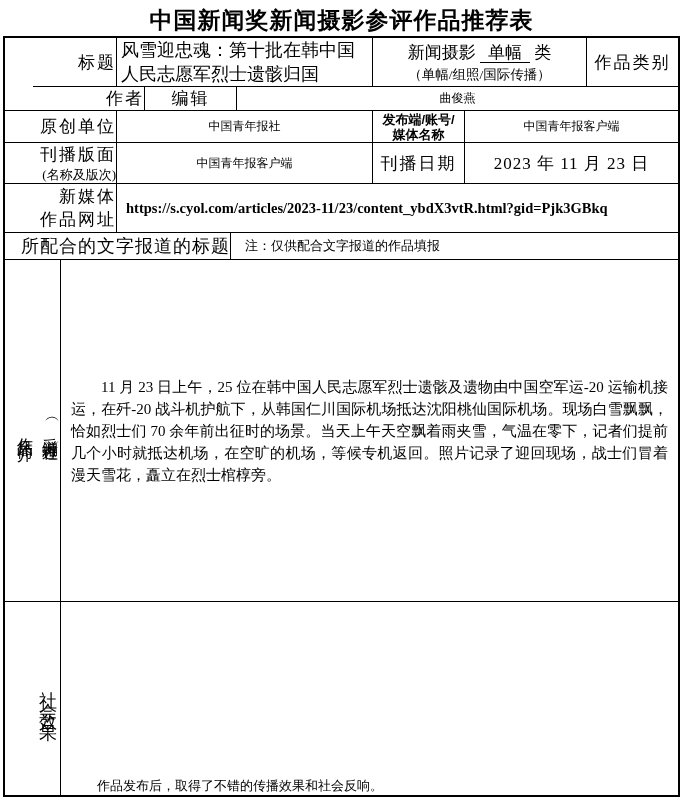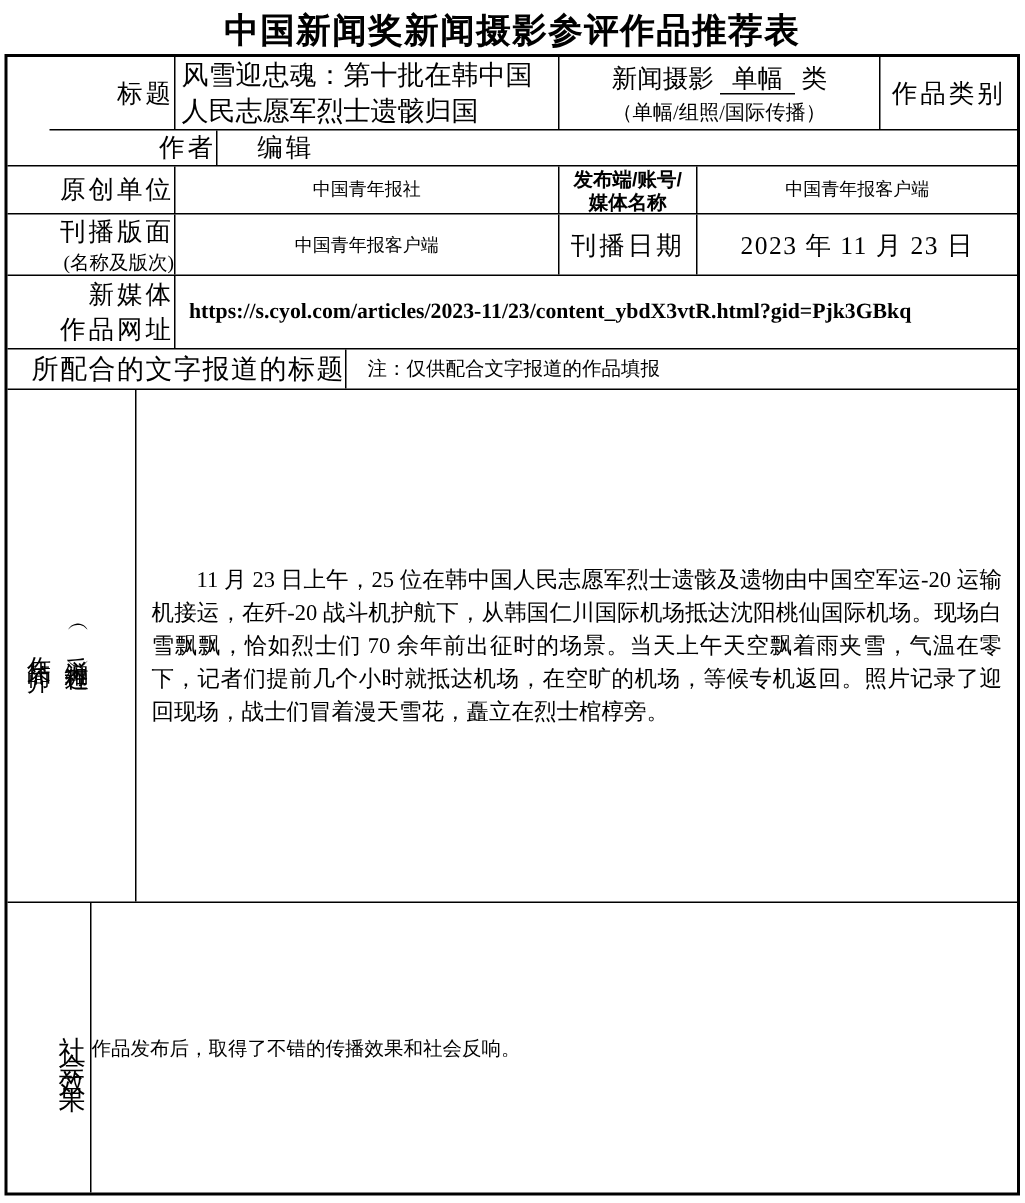--- a/index.html
+++ b/index.html
@@ -66,27 +66,27 @@
   .vcols { display: flex; gap: 4px; margin: 2px 0; }
   .vcol {
     writing-mode: vertical-lr; text-orientation: upright;
     font-size: 16px; letter-spacing: 3px;
   }
   .vtext-social {
     writing-mode: vertical-lr; text-orientation: upright;
     font-size: 18px; letter-spacing: 11px;
   }
   .intro-body {
-    display: flex; align-items: center; padding: 0 10px; margin-left: 30px;
+    display: flex; align-items: center; padding: 0 10px;
   }
   .intro-text {
     font-size: 15px; line-height: 22px;
     text-align: justify; text-indent: 2em;
   }
-  .social-body { display: flex; align-items: center; }
+  .social-body { display: flex; align-items: flex-end; padding-left: 36px; }
   .social-text { font-size: 13px; }
 </style>
 </head>
 <body>
 
 <div class="page-title">中国新闻奖新闻摄影参评作品推荐表</div>
 
 <div class="tbl">
 
   <div class="row r1">
@@ -108,20 +108,23 @@
       <span class="lbl">作品类别</span>
     </div>
   </div>
 
   <div class="row r2">
     <div class="cell c-lbl center">
       <span class="lbl">作者</span>
     </div>
     <div class="cell c-lbl2 center">
       <span class="lbl">编辑</span>
+    </div>
+    <div class="cell c-val2 center">
+      <span class="small">曲俊燕</span>
     </div>
   </div>
 
   <div class="row r3">
     <div class="cell c-lbl center">
       <span class="lbl">原创单位</span>
     </div>
     <div class="cell c-val center">
       <span class="small">中国青年报社</span>
     </div>

